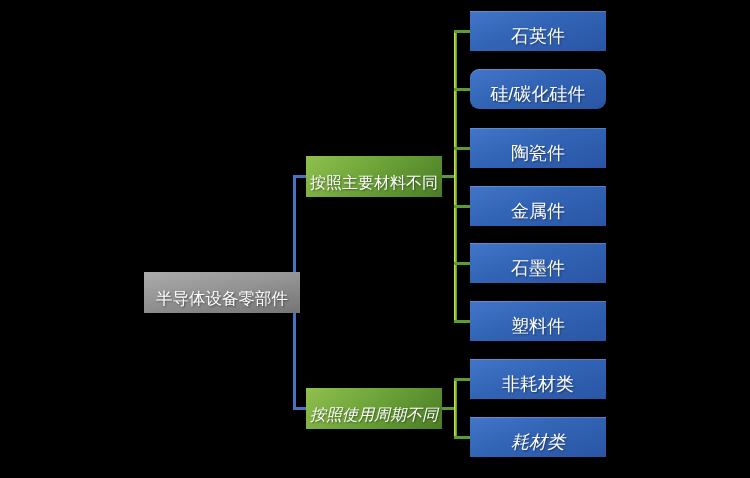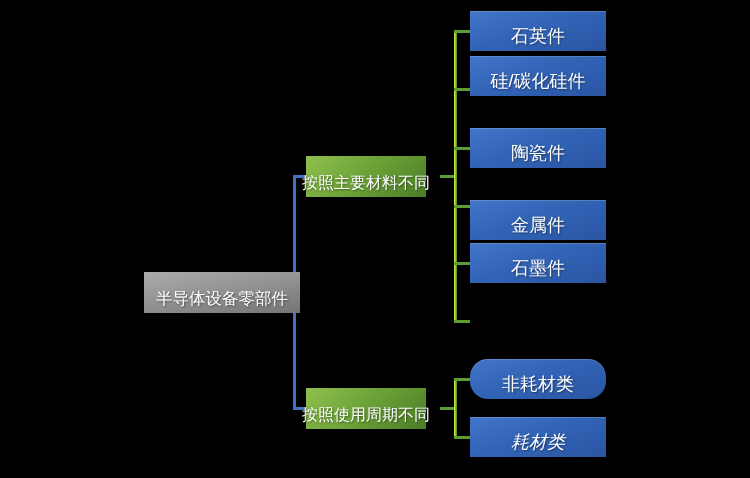--- a/index.html
+++ b/index.html
@@ -21,39 +21,39 @@
     line-height: 1.1;
     white-space: nowrap;
   }
   .node span { text-shadow: 1px 1px 2px rgba(0,0,0,0.45); margin-top: 12px; }
   .root {
     left: 144px; top: 272px; width: 156px; height: 41px;
     background: linear-gradient(170deg, #acacac 0%, #949494 45%, #757575 100%);
     font-size: 16.5px;
   }
   .branch {
-    left: 306px; width: 120px; height: 41px;
+    left: 306px; width: 136px; height: 41px;
     background: linear-gradient(135deg, #90c04e 0%, #6aa137 50%, #4b7c26 100%);
     font-size: 16px;
   }
   .branch-0 { top: 156px; }
-  .branch-1 { top: 388px; }
+  .branch-1 { top: 388px; font-style: italic; }
   .leaf {
     left: 470px; width: 136px; height: 40px;
     background: linear-gradient(160deg, #4375c8 0%, #3264b6 45%, #2a55a4 100%);
     box-shadow: inset 0 1px 0 rgba(255,255,255,0.18);
     font-size: 18px;
   }
   .leaf-a0 { top: 11px;  }
-  .leaf-a1 { top: 56px;  }
+  .leaf-a1 { top: 69px; border-radius: 9px;  }
   .leaf-a2 { top: 128px; justify-content: center; }
-  .leaf-a3 { top: 200px; }
+  .leaf-a3 { top: 186px; }
   .leaf-a4 { top: 243px; font-family: Liberation Serif, serif; }
   .leaf-a5 { top: 301px; }
-  .leaf-b0 { top: 359px; border-radius: 18px; }
+  .leaf-b0 { top: 359px; }
   .leaf-b1 { top: 417px; font-style: italic; }
   .line { position: absolute; }
   .blue-line  { background: #4472c4; }
   .green-line { background: #5d9c33; }
   .green-vline {
     background: linear-gradient(90deg, #cede3b 0%, #cede3b 45%, #5d9c33 55%, #5d9c33 100%);
   }
 </style>
 </head>
 <body>
@@ -98,20 +98,23 @@
   </div>
   <div class="node leaf leaf-a2">
     <span>陶瓷件</span>
   </div>
   <div class="node leaf leaf-a3">
     <span>金属件</span>
   </div>
   <div class="node leaf leaf-a4">
     <span>石墨件</span>
   </div>
+  <div class="node leaf leaf-a5">
+    <span>塑料件</span>
+  </div>
 
   <div class="node leaf leaf-b0">
     <span>非耗材类</span>
   </div>
   <div class="node leaf leaf-b1">
     <span>耗材类</span>
   </div>
 
 </div>
 

